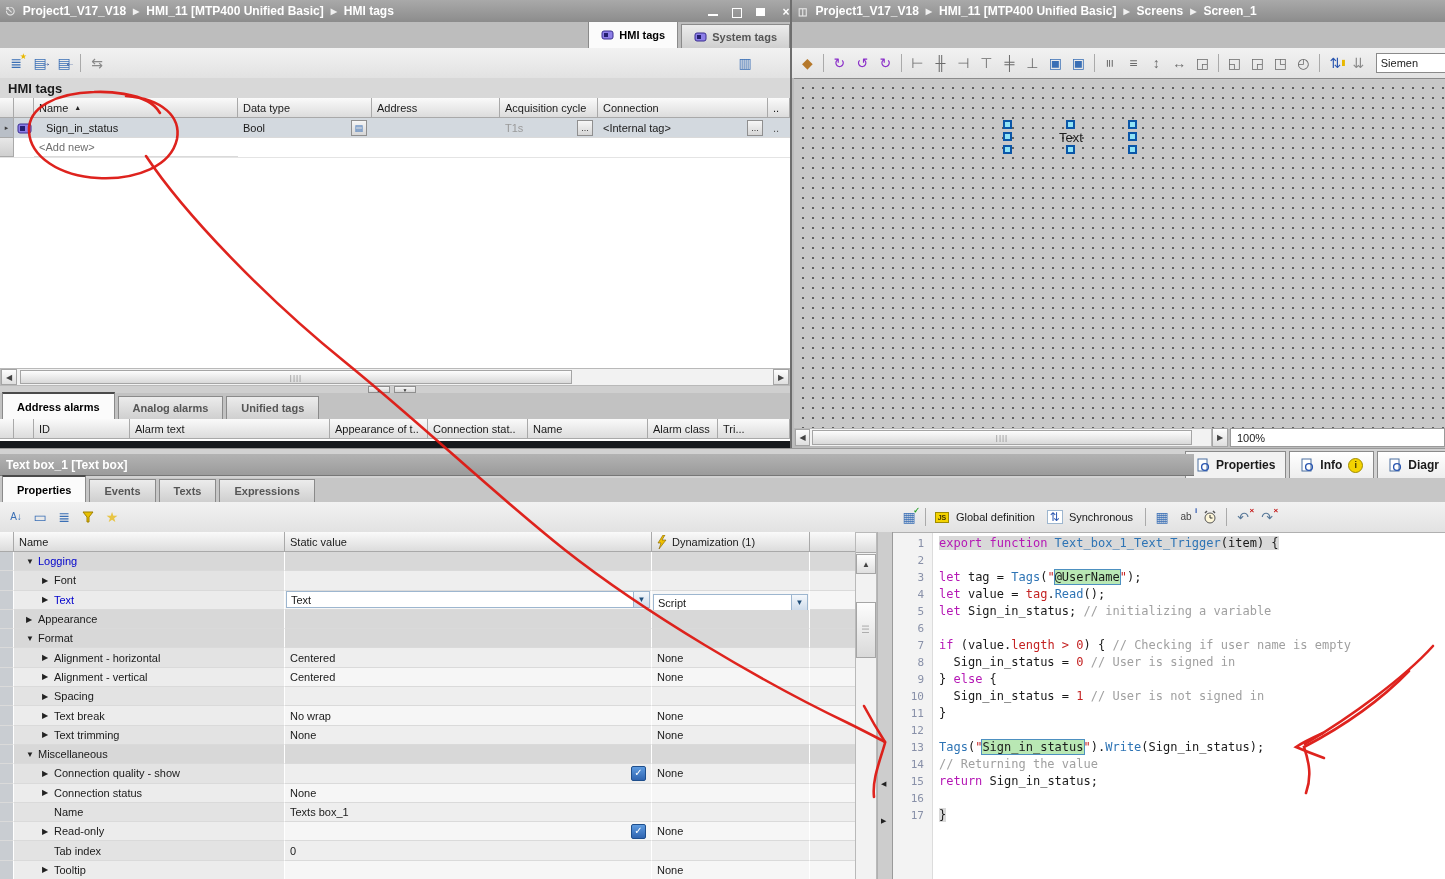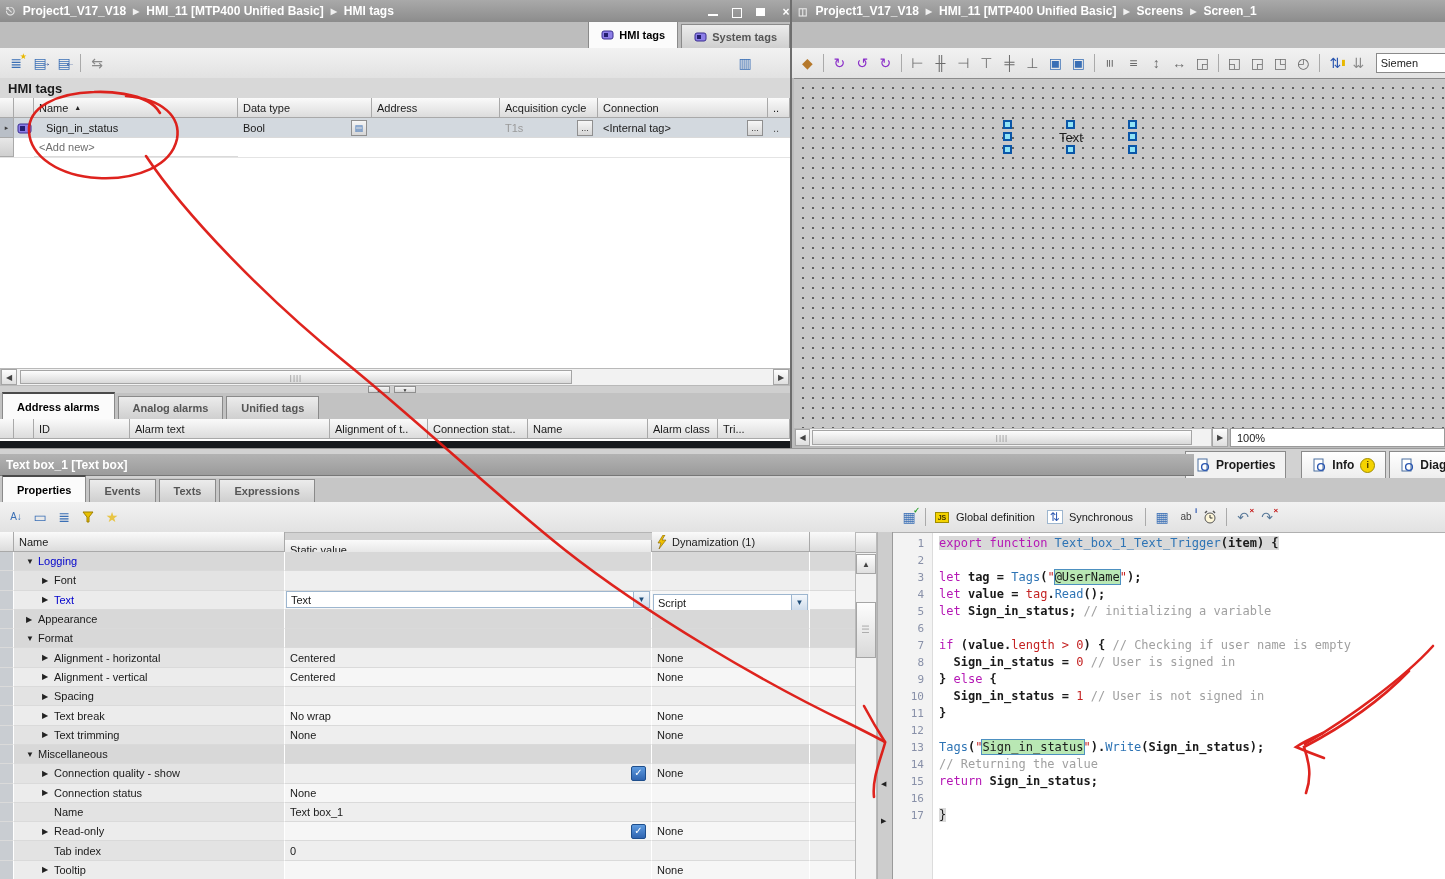--- a/index.html
+++ b/index.html
@@ -66,21 +66,21 @@
   
   .canvas{background-color:#c8c8c8;background-image:radial-gradient(#5e5e5e 0.9px,transparent 1px);background-size:10px 10px;background-position:4px 4px;}
   .handle{width:9px;height:9px;background:#8fe3f6;border:2px solid #0a56a8;box-sizing:border-box;position:absolute;}
 
   
   .code{font-family:"DejaVu Sans Mono",monospace;font-size:12px;white-space:pre;}
   .code-line{height:17px;line-height:17px;}
   .gut-num{height:17px;line-height:17px;text-align:right;color:#8890a8;font-family:"DejaVu Sans Mono",monospace;font-size:11px;padding-right:8px;}
   .tok-kw{color:#b518b5;}
   .tok-fn{color:#2e74b5;text-align:center;}
-  .tok-pl{color:#1a1a1a;font-weight:bold;}
+  .tok-pl{color:#1a1a1a;}
   .tok-cm{color:#a0a0a0;}
   .tok-str,.tok-var,.tok-num,.tok-op{color:#c42222;}
   .tok-sel{background:#b9e8b4;outline:1px solid #4d90c0;color:#1a1a1a;}
   .tok-blk{background:#d9d9d9;}
   .line-hl{background:#d9d9d9;}
 
   .itab{height:27px;display:flex;align-items:center;gap:6px;padding:0 10px;border:1px solid #8a8a8a;
         background:linear-gradient(#ffffff,#ededed);font-weight:bold;font-size:12px;white-space:nowrap;}
   .badge-i{width:13px;height:13px;border-radius:50%;background:#f4d300;border:1px solid #a08c00;color:#403300;
            font-size:9px;font-weight:bold;text-align:center;line-height:12px;}
@@ -232,21 +232,21 @@
   <div class="abs th-row" style="left:0;top:419px;width:790px;" id="alarm-header">
       <div class="th" style="width: 14px; padding: 0px;"></div>
       <div class="th" style="width: 20px; padding: 0px;"></div>
       <div class="th" style="width: 96px;">
         <span>ID</span>
       </div>
       <div class="th" style="width: 200px;">
         <span>Alarm text</span>
       </div>
       <div class="th" style="width: 98px;">
-        <span>Alignment of t..</span>
+        <span>Appearance of t..</span>
       </div>
       <div class="th" style="width: 100px;">
         <span>Connection stat..</span>
       </div>
       <div class="th" style="width: 120px;">
         <span>Name</span>
       </div>
       <div class="th" style="width: 70px;">
         <span>Alarm class</span>
       </div>
@@ -378,21 +378,21 @@
 
 <div class="abs" style="left:0;top:448px;width:1445px;height:431px;background:#d2d2d2;border-top:1px solid #9a9a9a;box-sizing:border-box;">
   <div class="abs flex" id="side-tabs" style="left:1185px;top:2px;height:28px;">
       <div class="itab" style="background: rgb(242, 242, 242); margin-left: 0px;">
         <svg width="14" height="14">
           <rect x="2" y="1" width="9" height="12" fill="#fff" stroke="#4a6f9f"></rect>
           <circle cx="9" cy="9" r="3.4" fill="none" stroke="#2a56b0" stroke-width="1.4"></circle>
         </svg>
         <span>Properties</span>
       </div>
-      <div class="itab" style="margin-left: 15px;">
+      <div class="itab" style="margin-left: 3px;">
         <svg width="14" height="14">
           <rect x="2" y="1" width="9" height="12" fill="#fff" stroke="#4a6f9f"></rect>
           <circle cx="9" cy="9" r="3.4" fill="none" stroke="#2a56b0" stroke-width="1.4"></circle>
         </svg>
         <span>Info</span>
         <span class="badge-i">i</span>
       </div>
       <div class="itab" style="margin-left: 3px;">
         <svg width="14" height="14">
           <rect x="2" y="1" width="9" height="12" fill="#fff" stroke="#4a6f9f"></rect>
@@ -468,21 +468,21 @@
         <span class="g" style="color:#5a7a9a;">↷</span>
         <span class="ov" style="color:#c41212;font-weight:bold;">×</span>
       </span>
   </div>
 
   <div class="abs th-row" style="left:0;top:83px;width:855px;">
     <div class="th" style="width:14px;padding:0;"></div>
     <div class="th" style="width:271px;">
         <span>Name</span>
       </div>
-    <div class="th" style="width:367px;margin-top:8px;">
+    <div class="th" style="width:367px;">
         <span>Static value</span>
       </div>
     <div class="th" style="width:158px;gap:5px;">
       <svg width="10" height="14">
           <polygon points="6,0 1,8 4,8 2,14 9,5 5,5 8,0" fill="#f0c000" stroke="#806000" stroke-width="0.6"></polygon>
         </svg>
       <span>Dynamization (1)</span>
     </div>
     <div class="th" style="width:45px;border-right:none;"></div>
   </div>
@@ -649,21 +649,21 @@
         <div class="pg-cell" style="width: 158px; background: rgb(246, 246, 246); border-right: 1px solid rgb(255, 255, 255);"></div>
         <div class="pg-cell" style="width: 45px; border-right: none; background: rgb(246, 246, 246);"></div>
       </div>
       <div class="pg-row">
         <div class="pg-cell" style="width: 14px; padding: 0px; background: rgb(201, 205, 210); border-right: 1px solid rgb(255, 255, 255);"></div>
         <div class="pg-cell pg-name" style="width: 271px; background: rgb(227, 227, 227); padding-left: 28px;">
           <span class="pg-arrow"></span>
           <span>Name</span>
         </div>
         <div class="pg-cell" style="width: 367px; background: rgb(238, 238, 238); border-right: 1px solid rgb(255, 255, 255);">
-          <span>Text box_1</span>
+          <span>Texts box_1</span>
         </div>
         <div class="pg-cell" style="width: 158px; background: rgb(238, 238, 238); border-right: 1px solid rgb(255, 255, 255);"></div>
         <div class="pg-cell" style="width: 45px; border-right: none; background: rgb(238, 238, 238);"></div>
       </div>
       <div class="pg-row">
         <div class="pg-cell" style="width: 14px; padding: 0px; background: rgb(201, 205, 210); border-right: 1px solid rgb(255, 255, 255);"></div>
         <div class="pg-cell pg-name" style="width: 271px; background: rgb(236, 236, 236); padding-left: 28px;">
           <span class="pg-arrow">▶</span>
           <span>Read-only</span>
         </div>

